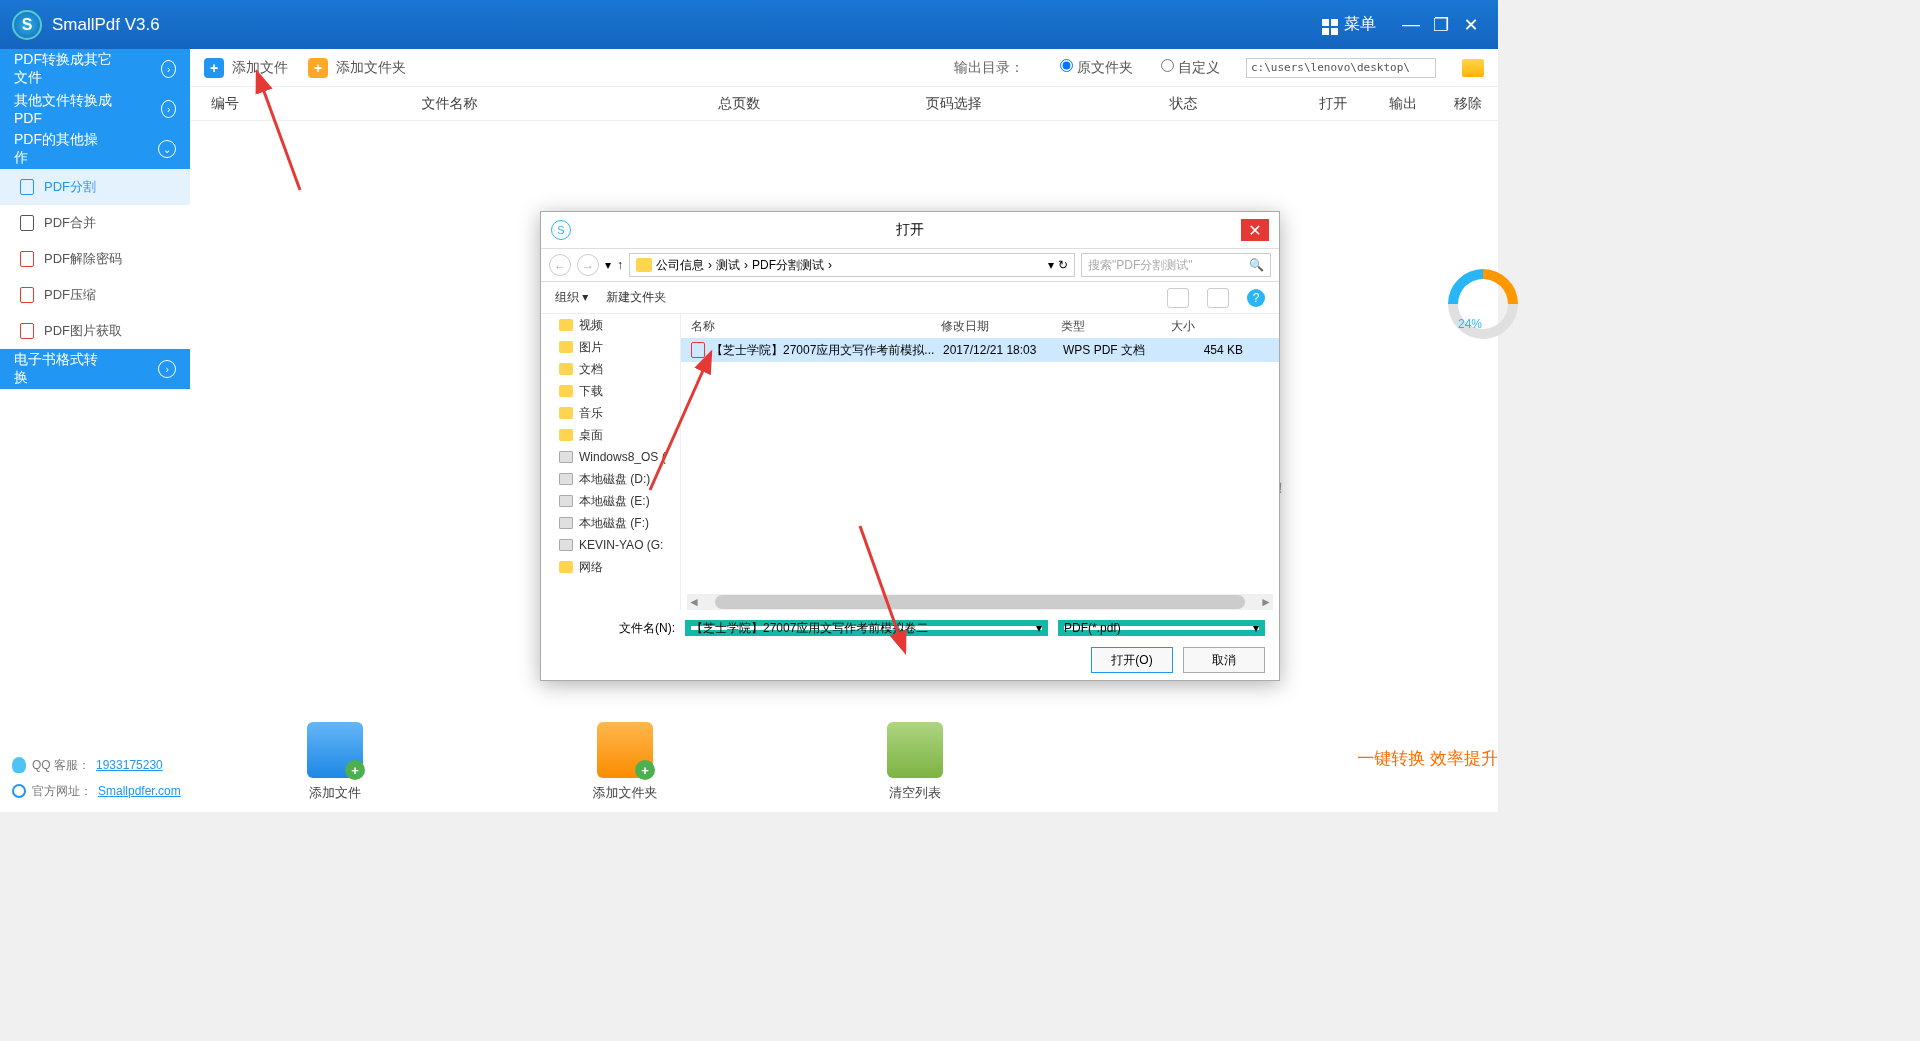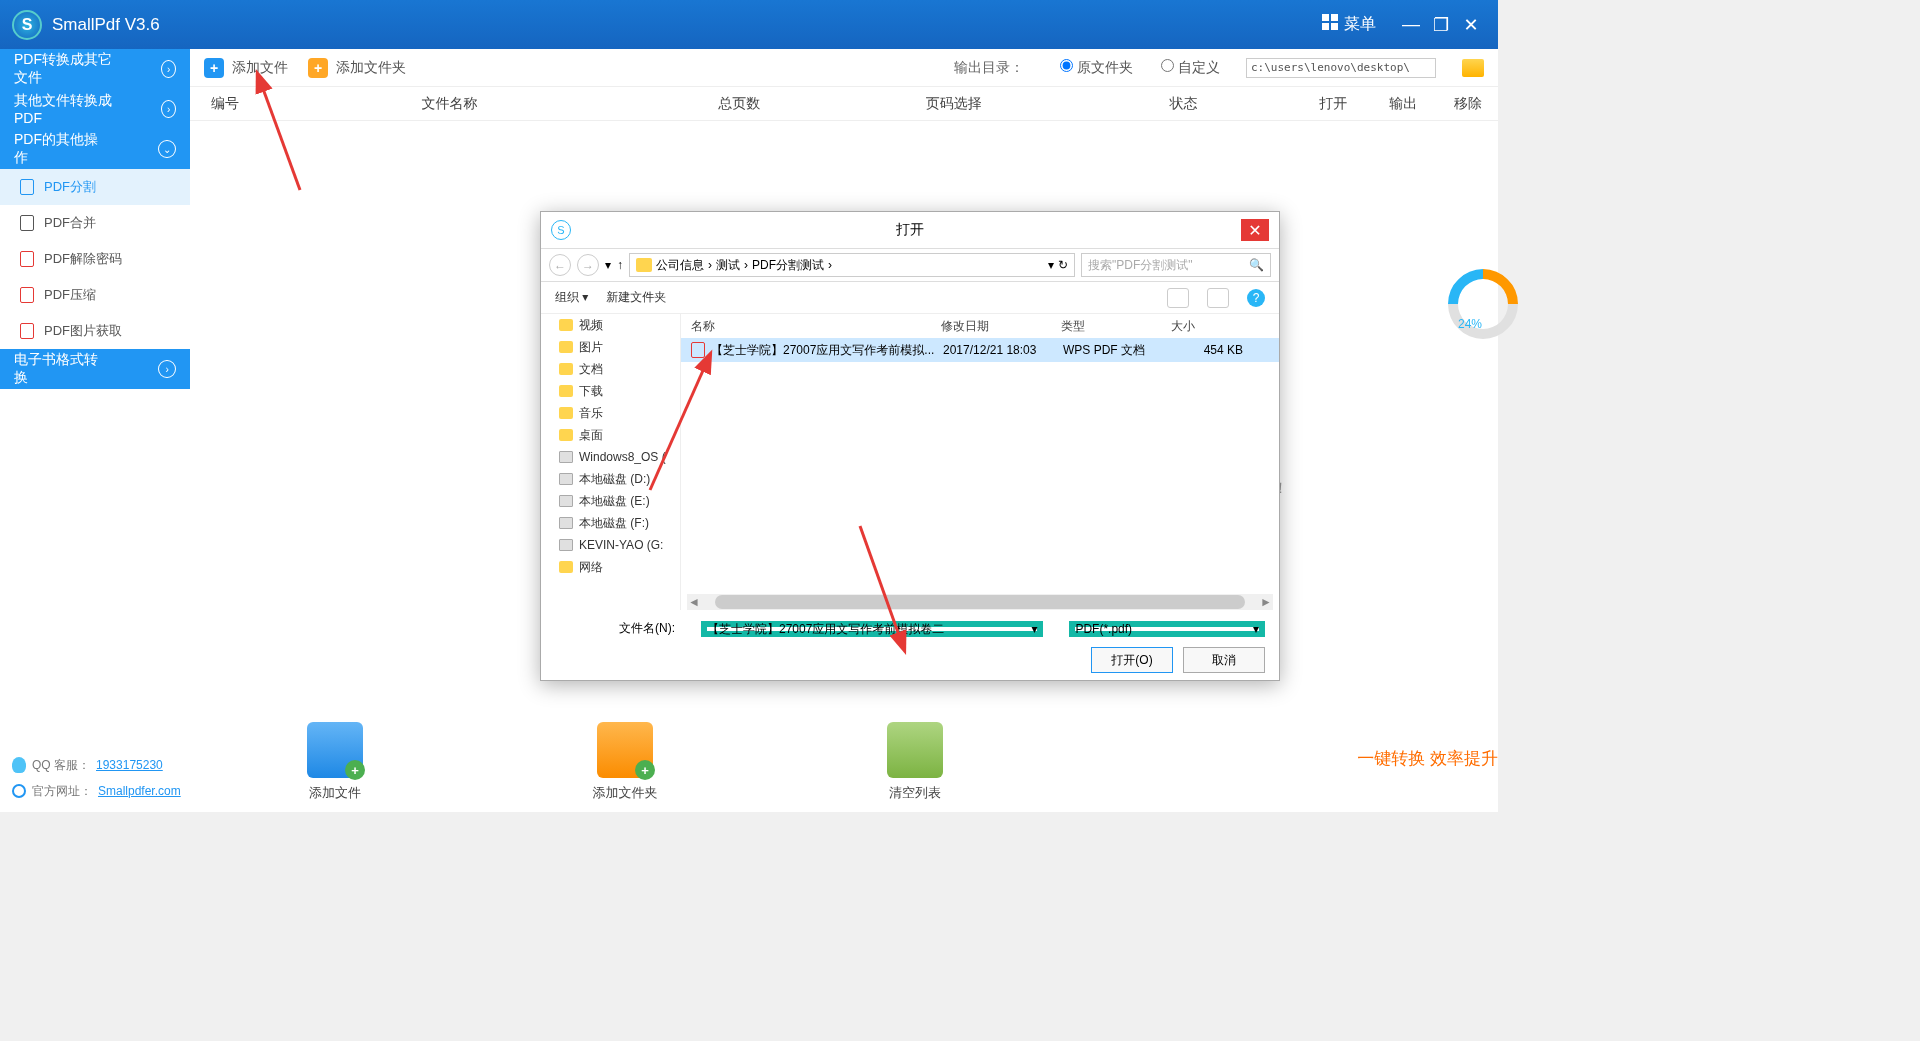--- a/index.html
+++ b/index.html
@@ -6,21 +6,21 @@
 body { background: #f0f0f0; width: 1920px; height: 1041px; overflow: hidden; position: relative; }
 
 .app { width: 1498px; height: 812px; background: #fff; position: relative; }
 
 .titlebar { height: 49px; background: linear-gradient(to bottom, #1976d2, #1565c0); display: flex; align-items: center; color: #fff; padding: 0 12px; }
 .titlebar .logo { width: 30px; height: 30px; border-radius: 50%; background: radial-gradient(circle,#2bb3e0,#1565c0); display: flex; align-items: center; justify-content: center; margin-right: 10px; border: 2px solid #5cc; }
 .titlebar .logo span { font-weight: bold; font-size: 16px; }
 .titlebar .apptitle { font-size: 17px; }
 .titlebar .spacer { flex: 1; }
 .titlebar .sysbtn { width: 30px; height: 30px; display: flex; align-items: center; justify-content: center; font-size: 18px; color: #fff; cursor: pointer; }
-.titlebar .menubtn { display: flex; align-items: flex-start; gap: 6px; margin-right: 20px; cursor: pointer; font-size: 16px; }
+.titlebar .menubtn { display: flex; align-items: flex-end; gap: 6px; margin-right: 20px; cursor: pointer; font-size: 16px; }
 .titlebar .gridicon { width: 16px; height: 16px; display: grid; grid-template-columns: 1fr 1fr; grid-template-rows: 1fr 1fr; gap: 2px; }
 .titlebar .gridicon span { background: #fff; }
 
 .sidebar { position: absolute; left: 0; top: 49px; width: 190px; bottom: 0; background: #fff; }
 .sidebar .navsection { height: 40px; background: #2196f3; color: #fff; display: flex; align-items: center; padding: 0 14px; font-size: 14px; justify-content: space-between; cursor: pointer; gap: 47px; }
 .sidebar .navsection .arrow { width: 18px; height: 18px; border: 1.5px solid #fff; border-radius: 50%; display: flex; align-items: center; justify-content: center; font-size: 10px; }
 .sidebar .navitem { height: 36px; display: flex; align-items: center; padding-left: 20px; font-size: 13px; color: #555; cursor: pointer; gap: 10px; }
 .sidebar .navitem.active { background: #e3f2fd; color: #2196f3; }
 .sidebar .navitem .ficon { width: 14px; height: 16px; border: 1.5px solid currentColor; border-radius: 2px; position: relative; }
 .sidebar .navitem .ficon.red { color: #e53935; }
@@ -89,21 +89,21 @@
 .dialog .tree::-webkit-scrollbar-thumb{background:#ccc;border:4px solid #f0f0f0;border-radius:8px;}
 .dialog .filelist{flex:1;font-size:12px;overflow:hidden;position:relative;}
 .dialog .filelist .fheaders{height:24px;display:flex;align-items:center;padding:0 10px;color:#444;}
 .dialog .filelist .fheaders div{padding-right:10px;}
 .dialog .filelist .frow{height:24px;display:flex;align-items:center;padding:0 10px;background:#cde8ff;}
 .dialog .filelist .frow .pdf{width:14px;height:16px;border:1px solid #e53935;border-radius:2px;margin-right:6px;}
 .dialog .filelist .hscroll{position:absolute;bottom:0;left:6px;right:6px;height:16px;background:#f0f0f0;display:flex;align-items:center;}
 .dialog .filelist .hscroll .thumb{height:14px;flex:1;background:#ccc;border-radius:7px;margin:0 14px;}
 .dialog .filelist .hscroll .ar{width:14px;text-align:center;color:#888;}
 .dialog .dfoot{padding:10px 14px;font-size:12px;}
-.dialog .dfoot .row{display:flex;align-items:flex-end;gap:26px;margin-bottom:10px;}
+.dialog .dfoot .row{display:flex;align-items:flex-start;gap:10px;margin-bottom:10px;}
 .dialog .dfoot .lbl{width:120px;text-align:right;}
 .dialog .dfoot .cbox{flex:1;height:16px;border:6px solid #14b8a6;display:flex;align-items:center;padding:0 0;justify-content:space-between;}
 .dialog .dfoot .btns{display:flex;justify-content:flex-end;gap:10px;}
 .dialog .dfoot .btn{width:82px;height:26px;border:1px solid #aaa;background:#f8f8f8;display:flex;align-items:center;justify-content:center;cursor:pointer;}
 .dialog .dfoot .btn.primary{border:1.5px solid #2196f3;}
 
 
 .arrow-annot{position:absolute;pointer-events:none;}
 .arrow-annot svg{overflow:visible;}
 </style>

